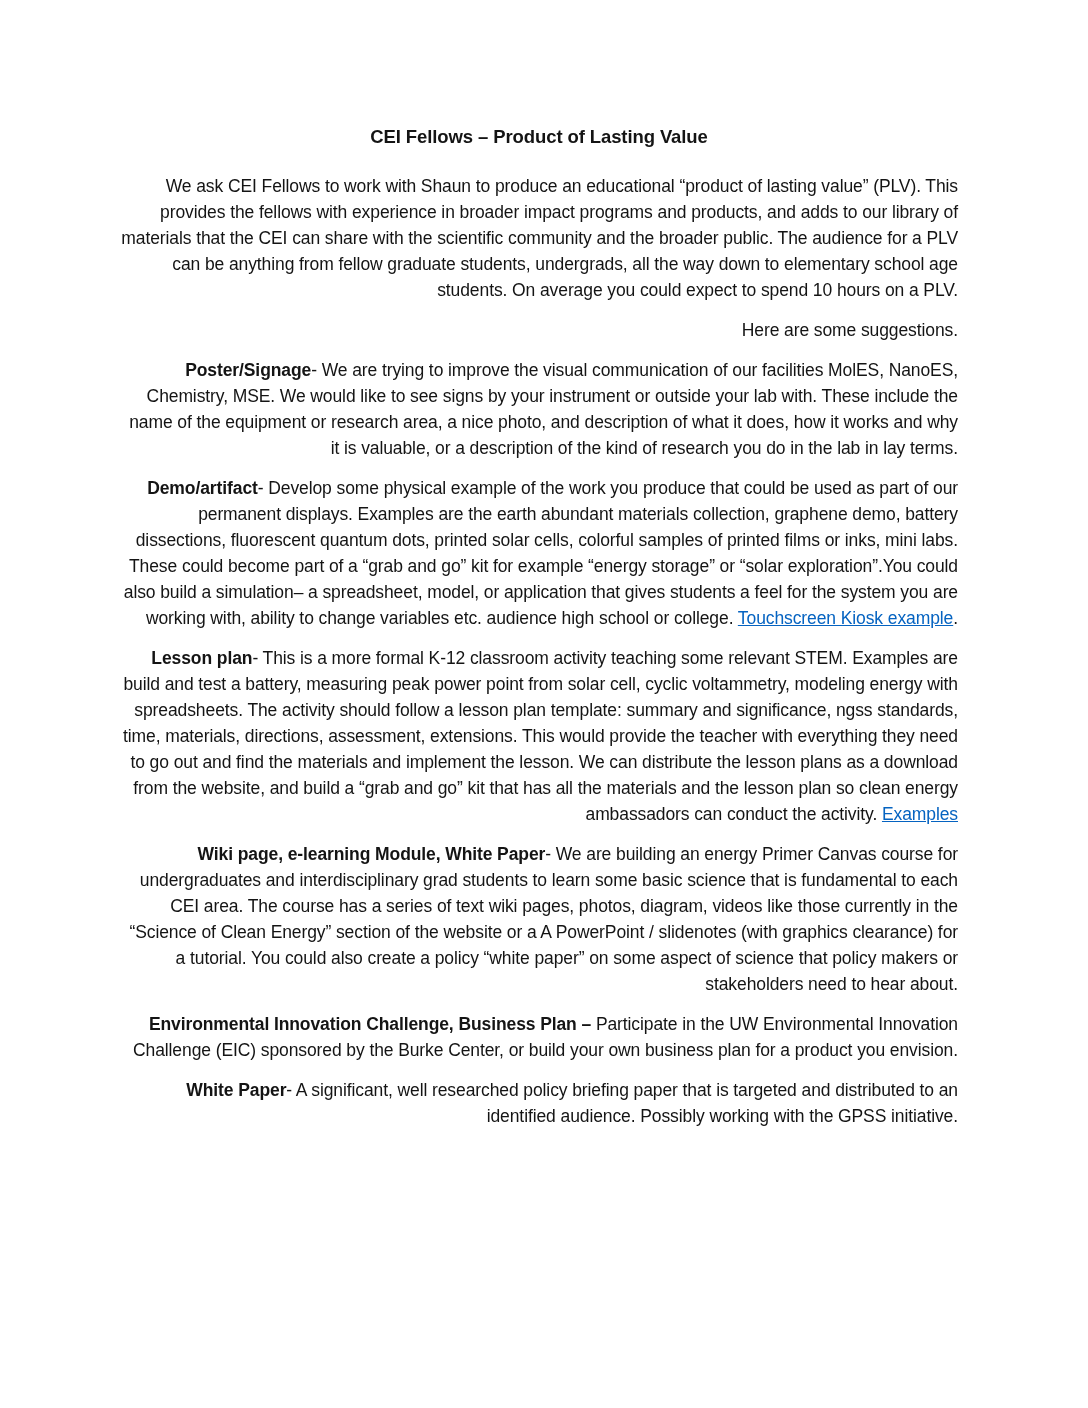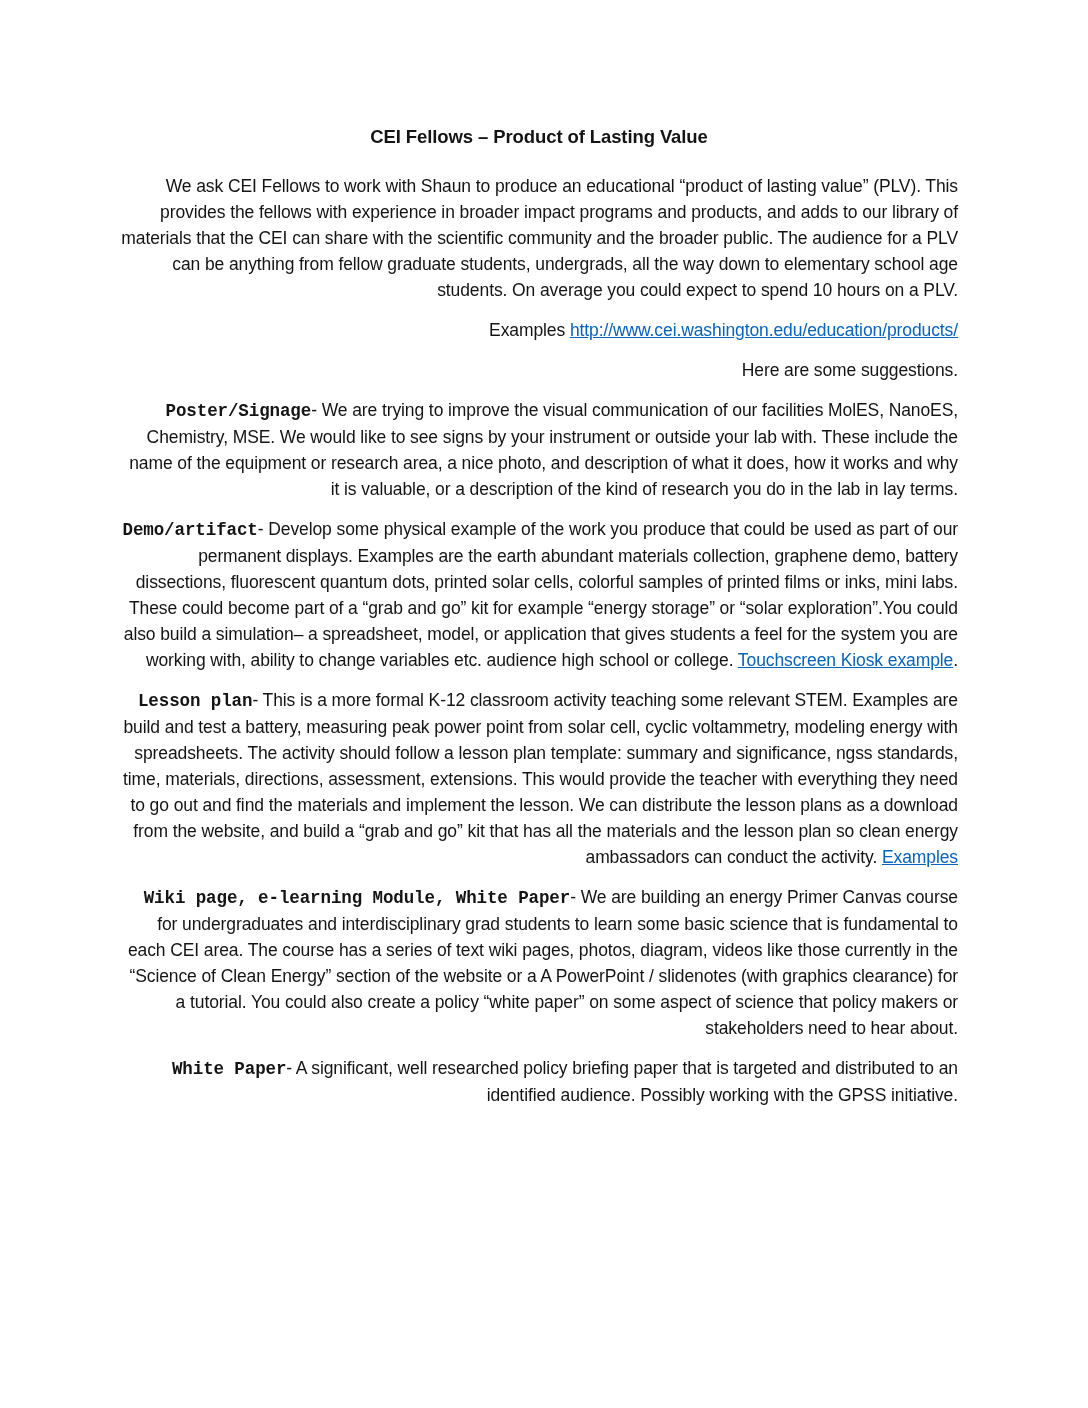--- a/index.html
+++ b/index.html
@@ -26,35 +26,35 @@
     margin-bottom: 25px;
     color: var(--text-color);
   }
   .para {
     font-size: 17.5px;
     line-height: 26px;
     margin-bottom: 14px;
     color: var(--text-color);
     text-align: right;
   }
-  .bold { font-weight: bold; font-family: Liberation Mono, monospace; }
+  .bold { font-weight: bold; }
   .link {
     color: var(--link-color);
     text-decoration: underline;
     cursor: pointer;
   }
 </style>
 </head>
 <body>
 
 <div class="page">
   <h1 class="doc-title">CEI Fellows – Product of Lasting Value</h1>
   <div>
       <p class="para"><span>We ask CEI Fellows to work with Shaun to produce an educational “product of lasting value” (PLV). This provides the fellows with experience in broader impact programs and products, and adds to our library of materials that the CEI can share with the scientific community and the broader public. The audience for a PLV can be anything from fellow graduate students, undergrads, all the way down to elementary school age students.  On average you could expect to spend 10 hours on a PLV.</span></p>
-      <p class="para"><span>Examples </span><a class="link">http://www.cei.washington.edu/education/products/</a></p>
       <p class="para"><span>Here are some suggestions.</span></p>
       <p class="para"><span class="bold">Poster/Signage</span><span>- We are trying to improve the visual communication of our facilities MolES, NanoES, Chemistry, MSE. We would like to see signs by your instrument or outside your lab with. These include the name of the equipment or research area, a nice photo, and  description of what it does, how it works and why it is valuable, or a description of the kind of research you do in the lab in lay terms.</span></p>
       <p class="para"><span class="bold">Demo/artifact</span><span>- Develop some physical example of the work you produce that could be used as part of our permanent displays. Examples are the earth abundant materials collection, graphene demo, battery dissections, fluorescent quantum dots, printed solar cells, colorful samples of printed films or inks, mini labs. These could become part of a “grab and go” kit for example “energy storage” or “solar exploration”.You could also build a simulation– a spreadsheet, model, or application that gives students a feel for the system you are working with, ability to change variables etc. audience high school or college. </span><a class="link">Touchscreen Kiosk example</a><span>.</span></p>
       <p class="para"><span class="bold">Lesson plan</span><span>- This is a more formal K-12 classroom activity teaching some relevant STEM. Examples are build and test a battery, measuring peak power point from solar cell, cyclic voltammetry, modeling energy with spreadsheets.  The activity should follow a lesson plan template:  summary and significance, ngss standards, time, materials, directions, assessment, extensions. This would provide the teacher with everything they need to go out and find the materials and implement the lesson.  We can distribute the lesson plans as a download from the website, and build a “grab and go” kit that has all the materials and the lesson plan so clean energy ambassadors can conduct the activity. </span><a class="link">Examples</a></p>
       <p class="para"><span class="bold">Wiki page, e-learning Module, White Paper</span><span>- We are building an energy Primer Canvas course for undergraduates and interdisciplinary grad students to learn some basic science that is fundamental to each CEI area. The course has a series of text wiki pages, photos, diagram, videos like those currently in the “Science of Clean Energy” section of the website or a A PowerPoint / slidenotes (with graphics clearance) for a tutorial. You could also create a policy “white paper” on some aspect of science that policy makers or stakeholders need to hear about.</span></p>
+      <p class="para"><span class="bold">Environmental Innovation Challenge, Business Plan – </span><span>Participate in the UW Environmental Innovation Challenge (EIC) sponsored by the Burke Center, or build your own business plan for a product you envision.</span></p>
       <p class="para"><span class="bold">White Paper</span><span>- A significant, well researched policy briefing paper that is targeted and distributed to an identified audience.  Possibly working with the GPSS initiative.</span></p>
     </div>
 </div>
 
 </body></html>

